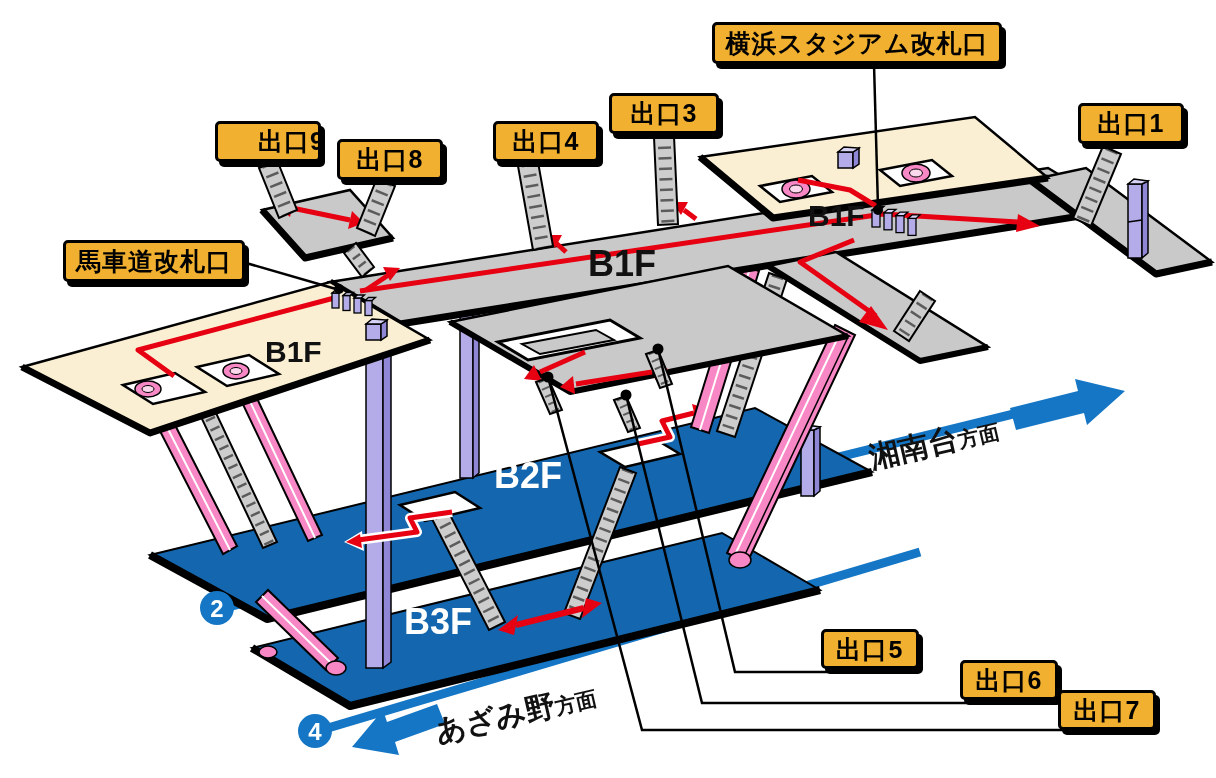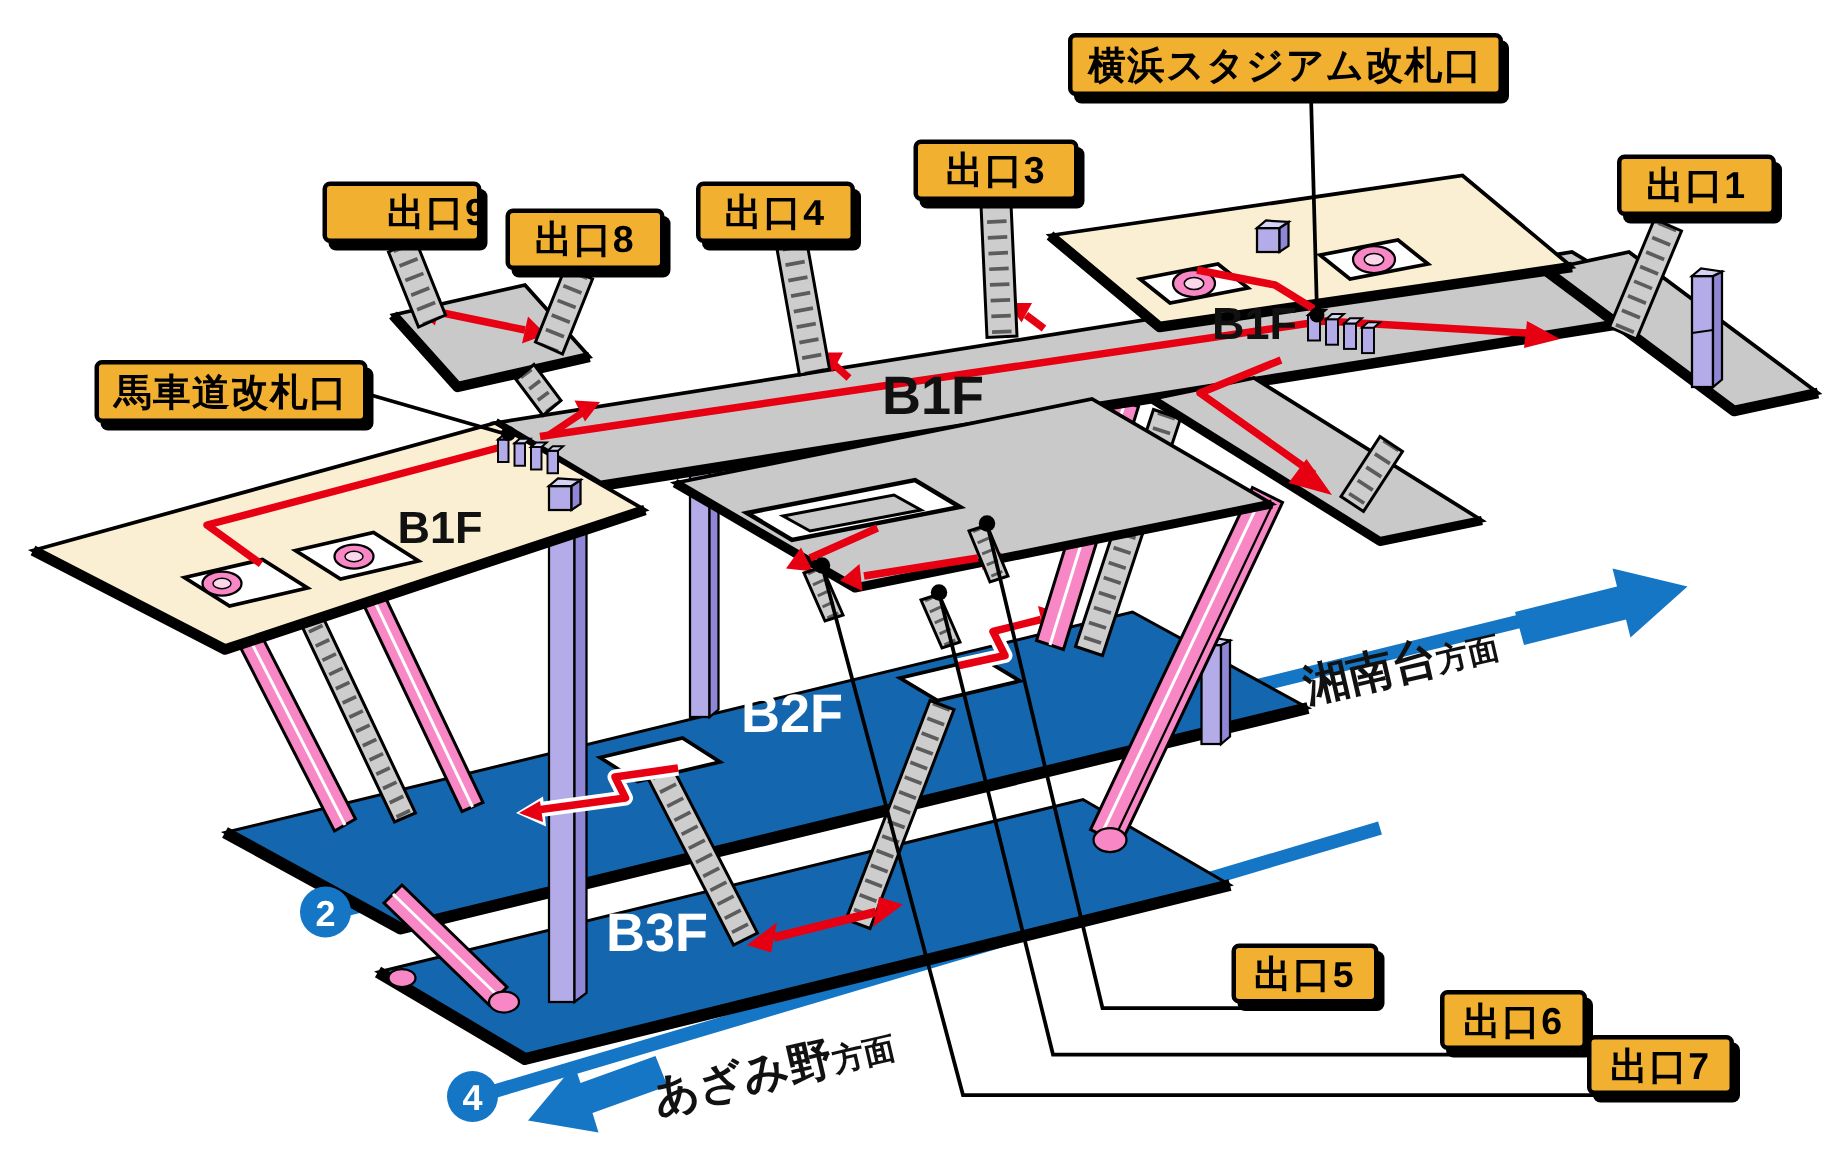--- a/index.html
+++ b/index.html
@@ -258,19 +258,19 @@
   <text x="404" y="634" font-size="36" class="floor-text white">B3F</text>
 
   <text transform="translate(872,468) rotate(-13)" font-weight="bold" fill="#111"><tspan font-size="30">湘南台</tspan><tspan font-size="21">方面</tspan></text>
   <text transform="translate(438,742) rotate(-13)" font-weight="bold" fill="#111"><tspan font-size="30">あざみ野</tspan><tspan font-size="21">方面</tspan></text>
 </svg>
 
   <div class="tag big" style="left:63px;top:240px;width:182px;height:42px;">馬車道改札口</div>
   <div class="tag big" style="left:712px;top:22px;width:290px;height:42px;">横浜スタジアム改札口</div>
   <div class="tag" style="left:215px;top:121px;width:106px;height:41px;padding-left:47px;">出口9</div>
   <div class="tag" style="left:337px;top:139px;width:106px;height:41px;">出口8</div>
-  <div class="tag" style="left:464px;top:121px;width:106px;height:41px;font-family:Liberation Mono, monospace;">出口4</div>
+  <div class="tag" style="left:493px;top:121px;width:106px;height:41px;">出口4</div>
   <div class="tag" style="left:609px;top:93px;width:110px;height:41px;">出口3</div>
   <div class="tag" style="left:1078px;top:103px;width:106px;height:41px;">出口1</div>
   <div class="tag" style="left:821px;top:629px;width:98px;height:40px;font-family:Liberation Mono, monospace;">出口5</div>
   <div class="tag" style="left:940px;top:660px;width:98px;height:40px;margin-left:20px;">出口6</div>
   <div class="tag" style="left:1058px;top:690px;width:98px;height:40px;">出口7</div>
 </div>
 
 </body></html>

